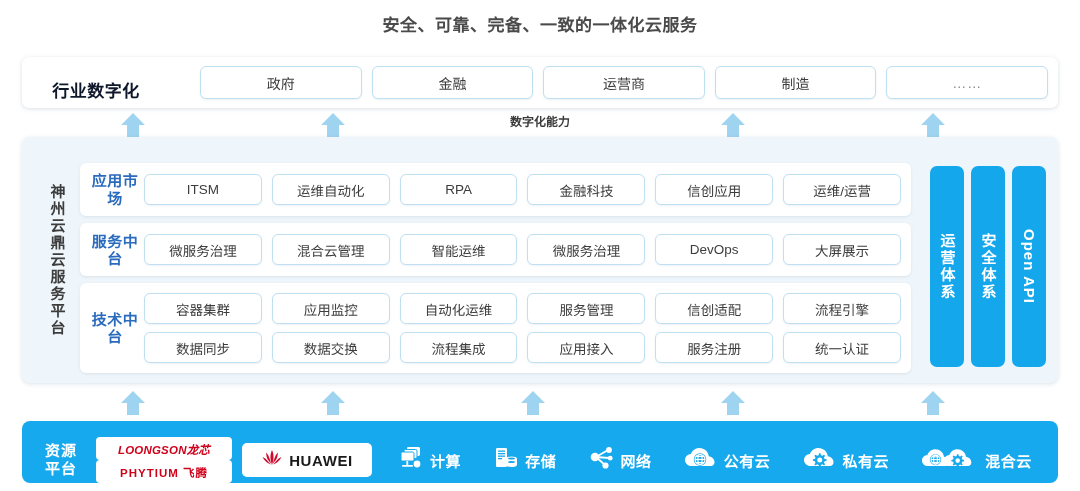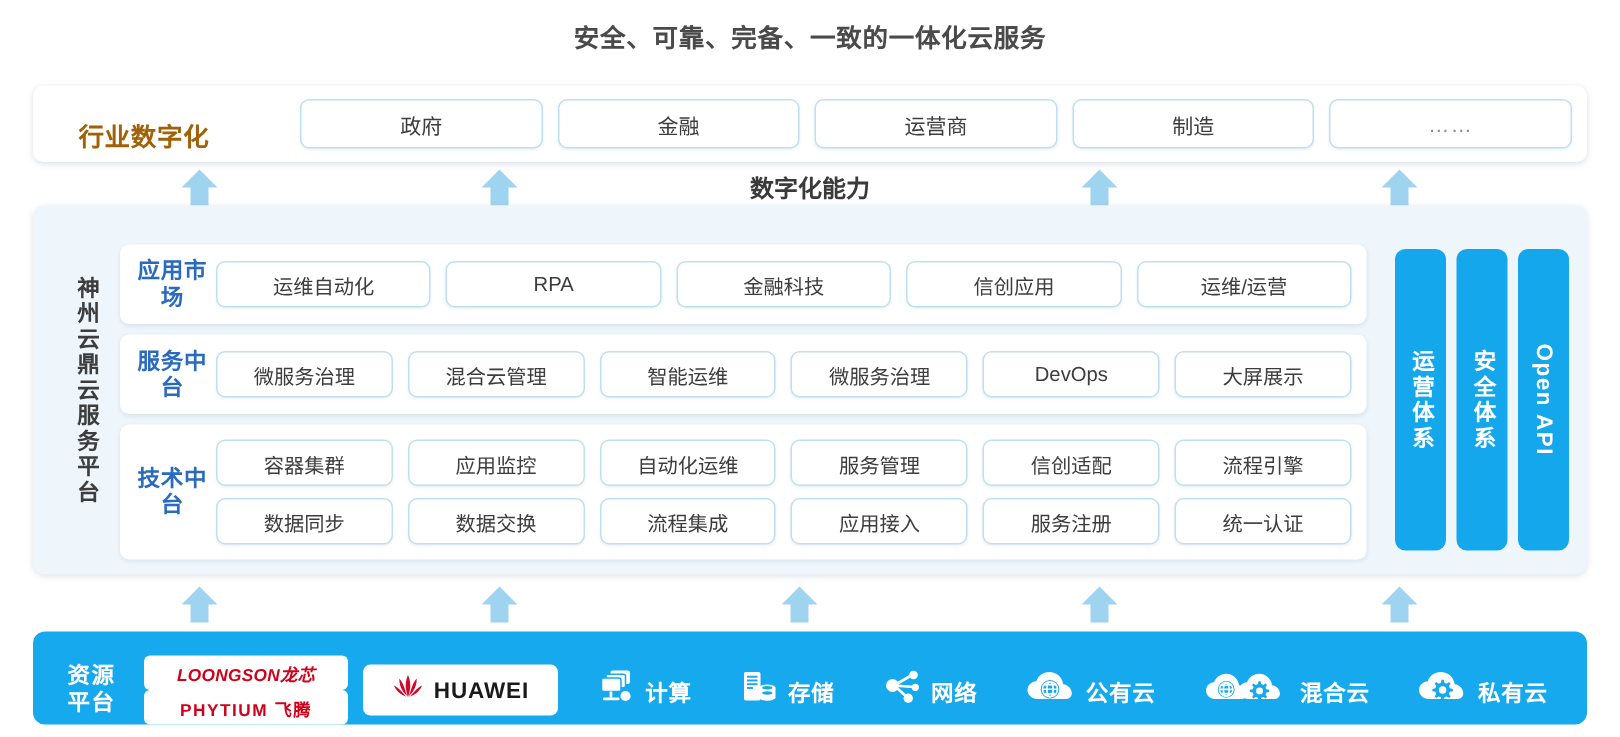--- a/index.html
+++ b/index.html
@@ -27,21 +27,21 @@
     background: #ffffff;
     border-radius: 7px;
     box-shadow: 0 1px 4px rgba(120,140,160,.28);
     display: flex; align-items: center;
     padding: 0 10px;
   }
   .industry-label {
     width: 128px; flex: none;
     text-align: center;
     font-size: 17px; font-weight: bold;
-    color: #a16207;
+    color: #0f172a;
     letter-spacing: .5px;
     margin-top: 14px;
   }
   .industry-cells { flex: 1; display: flex; gap: 10px; padding-left: 40px; }
   .industry-cell {
     flex: 1; height: 33px;
     border: 1px solid #bfe0f2;
     border-radius: 6px;
     background: #ffffff;
     display: flex; align-items: center; justify-content: center;
@@ -53,21 +53,21 @@
   
   .arrow {
     position: absolute;
     width: 26px; height: 26px;
   }
   .arrow svg { display: block; width: 26px; height: 26px; }
 
   .cap-label {
     position: absolute; top: 112px; left: 440px; width: 200px;
     text-align: center;
-    font-size: 16px; font-weight: bold; color: #3a3a3a;
+    font-size: 12px; font-weight: bold; color: #3a3a3a;
   }
 
   
   .platform {
     position: absolute; left: 22px; top: 137px;
     width: 1036px; height: 246px;
     background: #eef6fb;
     border-radius: 8px;
     box-shadow: 0 1px 4px rgba(120,140,160,.25);
     display: flex;
@@ -215,20 +215,21 @@
   <div class="platform">
     <div class="platform-vlabel">神州云鼎云服务平台</div>
 
     <div class="platform-body">
       <div class="layers">
 
         <div class="layer h-single">
           <div class="layer-label">应用市场</div>
           <div class="layer-grid">
             <div class="layer-line">
+              <div class="chip">ITSM</div>
               <div class="chip">运维自动化</div>
               <div class="chip">RPA</div>
               <div class="chip">金融科技</div>
               <div class="chip">信创应用</div>
               <div class="chip">运维/运营</div>
             </div>
           </div>
         </div>
 
         <div class="layer h-single">
@@ -400,49 +401,49 @@
               <line x1="11.8" y1="10.4" x2="20.2" y2="10.4"></line>
               <line x1="11.8" y1="16.6" x2="20.2" y2="16.6"></line>
             </g>
           </svg>
         </span>
         <span class="res-text">公有云</span>
       </div>
 
       <div class="res-item">
         <span class="ico">
+          <svg width="34" height="24" viewBox="0 0 34 24">
+            <path d="M7.5 20 C3.9 20 1 17.3 1 14 C1 10.9 3.6 8.3 6.9 8.1 C8 4.6 11.4 2 15.5 2 C20.3 2 24.3 5.6 24.8 10.2 C28 10.6 30.5 13.1 30.5 16.2 C30.5 18.3 29 20 26.8 20 Z" fill="#ffffff"></path>
+            <g fill="#17a9ed">
+              <path d="M16 7.2 L17.5 7.2 L17.9 9.2 L19.4 9.8 L21 8.7 L22.1 9.8 L21 11.4 L21.6 12.9 L23.6 13.3 L23.6 14.8 L21.6 15.2 L21 16.7 L22.1 18.3 L21 19.4 L19.4 18.3 L17.9 18.9 L17.5 20.9 L16 20.9 L15.6 18.9 L14.1 18.3 L12.5 19.4 L11.4 18.3 L12.5 16.7 L11.9 15.2 L9.9 14.8 L9.9 13.3 L11.9 12.9 L12.5 11.4 L11.4 9.8 L12.5 8.7 L14.1 9.8 L15.6 9.2 Z"></path>
+            </g>
+            <circle cx="16.75" cy="14.05" r="2.5" fill="#ffffff"></circle>
+          </svg>
+        </span>
+        <span class="res-text">私有云</span>
+      </div>
+
+      <div class="res-item">
+        <span class="ico">
           <svg width="58" height="24" viewBox="0 0 58 24">
             <path d="M7 20 C3.7 20 1 17.5 1 14.4 C1 11.5 3.4 9.1 6.4 8.9 C7.4 5.6 10.6 3.2 14.4 3.2 C18.8 3.2 22.5 6.5 23 10.8 C26 11.2 28.3 13.5 28.3 16.4 C28.3 18.4 26.9 20 24.9 20 Z" fill="#ffffff"></path>
             <circle cx="14.5" cy="13.6" r="5.6" fill="#17a9ed"></circle>
             <g fill="none" stroke="#ffffff" stroke-width="1.05">
               <circle cx="14.5" cy="13.6" r="4.5"></circle>
               <ellipse cx="14.5" cy="13.6" rx="1.9" ry="4.5"></ellipse>
               <line x1="10" y1="13.6" x2="19" y2="13.6"></line>
               <line x1="10.8" y1="10.8" x2="18.2" y2="10.8"></line>
               <line x1="10.8" y1="16.4" x2="18.2" y2="16.4"></line>
             </g>
             <path d="M29 20 C25.7 20 23 17.5 23 14.4 C23 11.5 25.4 9.1 28.4 8.9 C29.4 5.6 32.6 3.2 36.4 3.2 C40.8 3.2 44.5 6.5 45 10.8 C48 11.2 50.3 13.5 50.3 16.4 C50.3 18.4 48.9 20 46.9 20 Z" fill="#ffffff"></path>
             <g fill="#17a9ed">
               <path d="M36 8.2 L37.4 8.2 L37.8 10 L39.2 10.6 L40.7 9.6 L41.7 10.6 L40.7 12.1 L41.3 13.5 L43.1 13.9 L43.1 15.3 L41.3 15.7 L40.7 17.1 L41.7 18.6 L40.7 19.6 L39.2 18.6 L37.8 19.2 L37.4 21 L36 21 L35.6 19.2 L34.2 18.6 L32.7 19.6 L31.7 18.6 L32.7 17.1 L32.1 15.7 L30.3 15.3 L30.3 13.9 L32.1 13.5 L32.7 12.1 L31.7 10.6 L32.7 9.6 L34.2 10.6 L35.6 10 Z"></path>
             </g>
             <circle cx="36.7" cy="14.6" r="2.3" fill="#ffffff"></circle>
           </svg>
         </span>
         <span class="res-text">混合云</span>
       </div>
 
-      <div class="res-item">
-        <span class="ico">
-          <svg width="34" height="24" viewBox="0 0 34 24">
-            <path d="M7.5 20 C3.9 20 1 17.3 1 14 C1 10.9 3.6 8.3 6.9 8.1 C8 4.6 11.4 2 15.5 2 C20.3 2 24.3 5.6 24.8 10.2 C28 10.6 30.5 13.1 30.5 16.2 C30.5 18.3 29 20 26.8 20 Z" fill="#ffffff"></path>
-            <g fill="#17a9ed">
-              <path d="M16 7.2 L17.5 7.2 L17.9 9.2 L19.4 9.8 L21 8.7 L22.1 9.8 L21 11.4 L21.6 12.9 L23.6 13.3 L23.6 14.8 L21.6 15.2 L21 16.7 L22.1 18.3 L21 19.4 L19.4 18.3 L17.9 18.9 L17.5 20.9 L16 20.9 L15.6 18.9 L14.1 18.3 L12.5 19.4 L11.4 18.3 L12.5 16.7 L11.9 15.2 L9.9 14.8 L9.9 13.3 L11.9 12.9 L12.5 11.4 L11.4 9.8 L12.5 8.7 L14.1 9.8 L15.6 9.2 Z"></path>
-            </g>
-            <circle cx="16.75" cy="14.05" r="2.5" fill="#ffffff"></circle>
-          </svg>
-        </span>
-        <span class="res-text">私有云</span>
-      </div>
-
     </div>
   </div>
 
 </div>
 
 </body></html>

